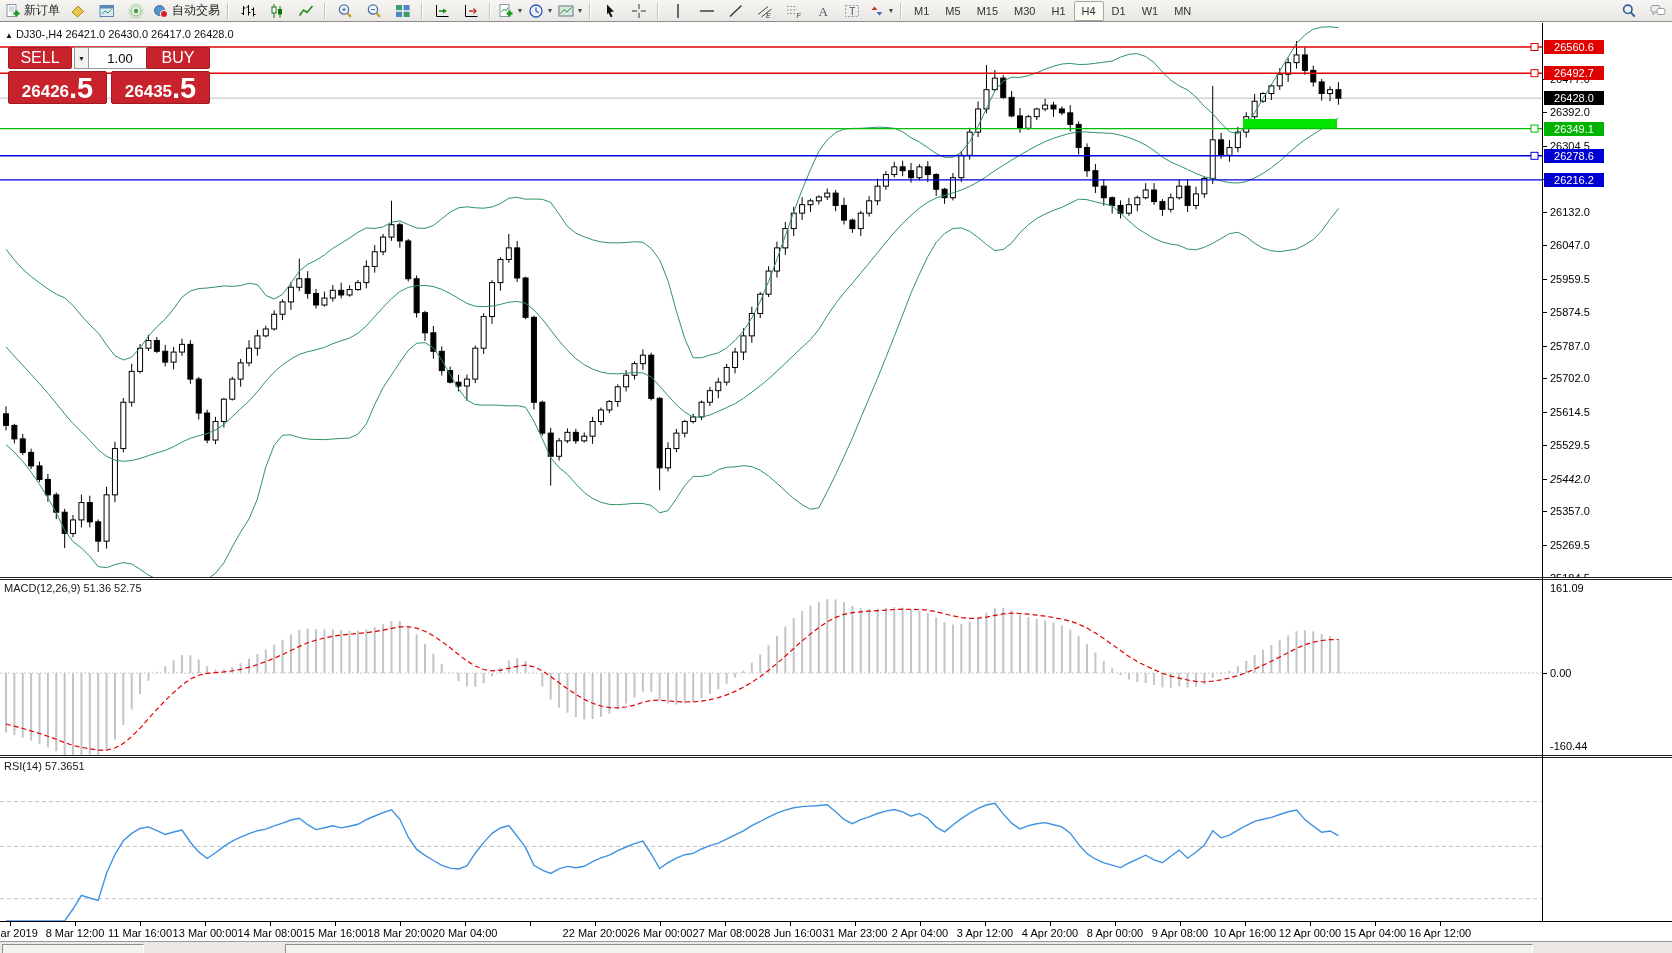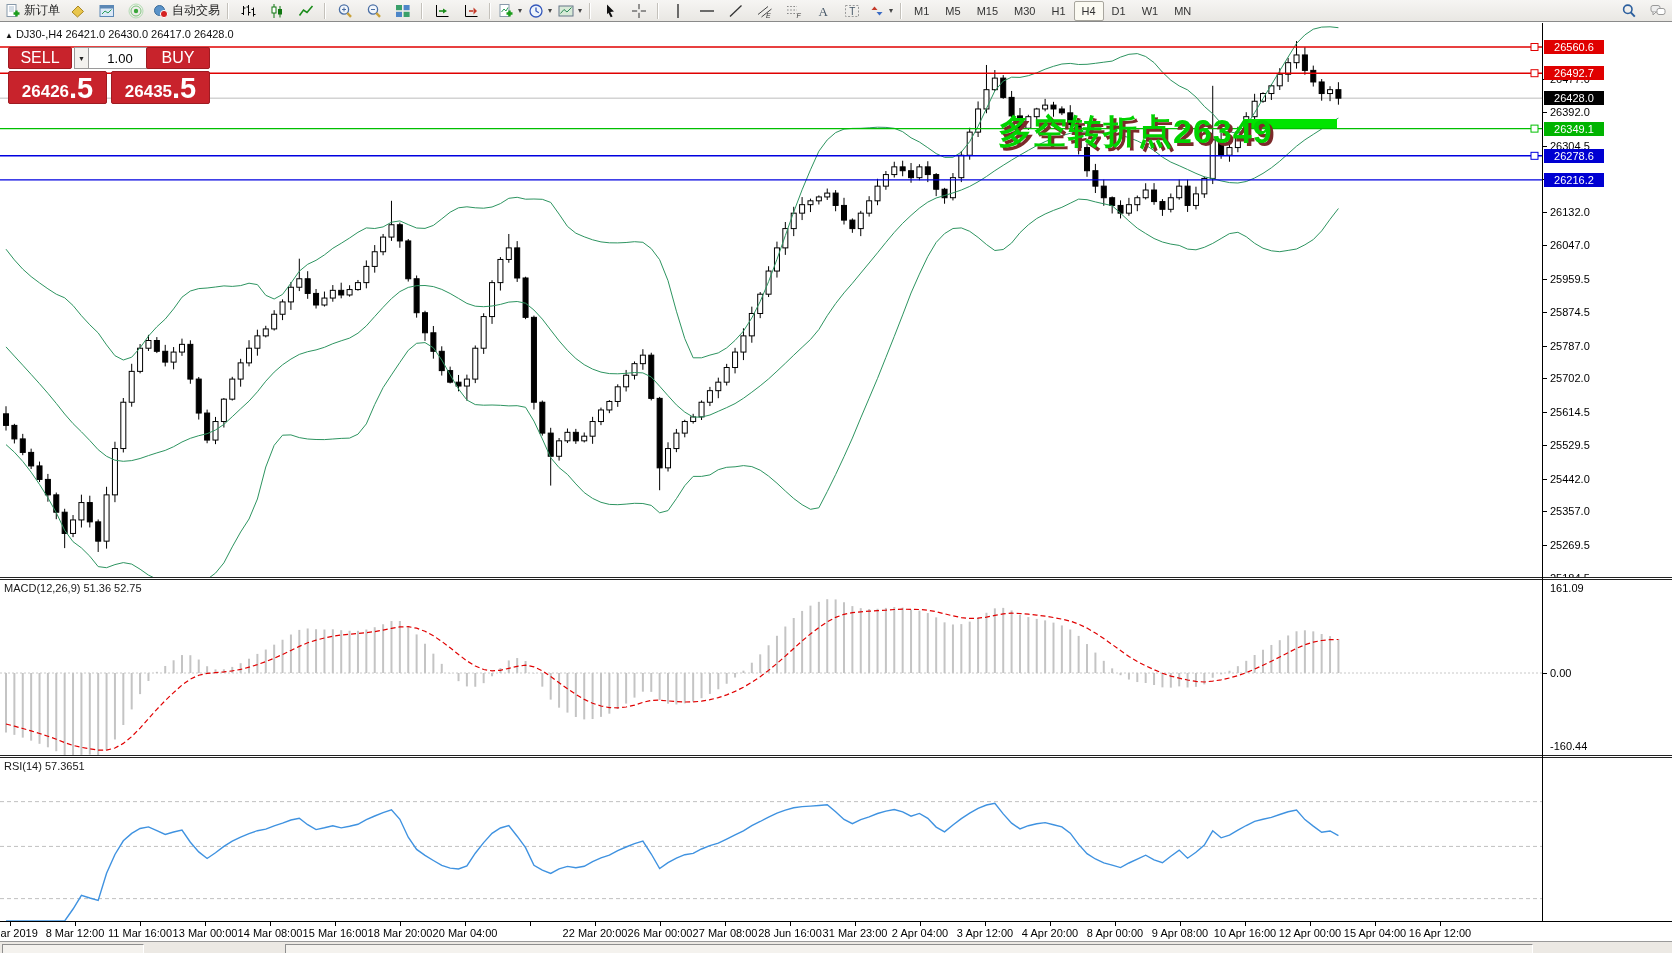--- a/index.html
+++ b/index.html
@@ -605,21 +605,20 @@
       <div class="oct-btn" style="left:138px">BUY</div>
       <div class="oct-price" style="left:0">
         <span class="p-small">26426</span>
           <span class="p-big">.5</span>
       </div>
       <div class="oct-price" style="left:103px">
         <span class="p-small">26435</span>
           <span class="p-big">.5</span>
       </div>
     </div>
-    <div class="annotation">多空转折点26349</div>
     <div class="green-bar"></div>
     <div class="axis-col" id="mainAxis">
         <div class="axis-tick" style="top:56px;"></div>
         <div class="axis-lab" style="top:50px;">26477.0</div>
         <div class="axis-tick" style="top:89px;"></div>
         <div class="axis-lab" style="top:83px;">26392.0</div>
         <div class="axis-tick" style="top:123px;"></div>
         <div class="axis-lab" style="top:117px;">26304.5</div>
         <div class="axis-tick" style="top:156px;"></div>
         <div class="axis-lab" style="top:150px;">26219.0</div>
@@ -633,21 +632,21 @@
         <div class="axis-lab" style="top:283px;">25874.5</div>
         <div class="axis-tick" style="top:323px;"></div>
         <div class="axis-lab" style="top:317px;">25787.0</div>
         <div class="axis-tick" style="top:355px;"></div>
         <div class="axis-lab" style="top:349px;">25702.0</div>
         <div class="axis-tick" style="top:389px;"></div>
         <div class="axis-lab" style="top:383px;">25614.5</div>
         <div class="axis-tick" style="top:422px;"></div>
         <div class="axis-lab" style="top:416px;">25529.5</div>
         <div class="axis-tick" style="top:456px;"></div>
-        <div class="axis-lab" style="top:450px;">25442.0</div>
+        <div class="axis-lab" style="top:450px;font-style:italic;">25442.0</div>
         <div class="axis-tick" style="top:488px;"></div>
         <div class="axis-lab" style="top:482px;">25357.0</div>
         <div class="axis-tick" style="top:522px;"></div>
         <div class="axis-lab" style="top:516px;">25269.5</div>
         <div class="axis-tick" style="top:555px;"></div>
         <div class="axis-lab" style="top:549px;">25184.5</div>
         <div class="price-tag" style="top:17px;background:#e00000;">26560.6</div>
         <div class="price-tag" style="top:43px;background:#e00000;">26492.7</div>
         <div class="price-tag" style="top:68px;background:#000000;">26428.0</div>
         <div class="price-tag" style="top:99px;background:#00b400;">26349.1</div>

